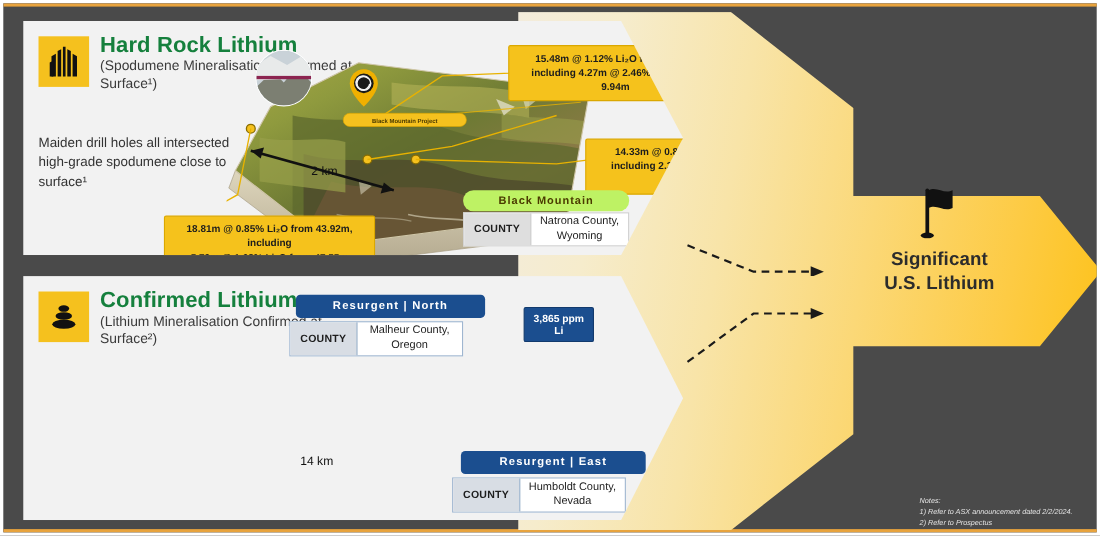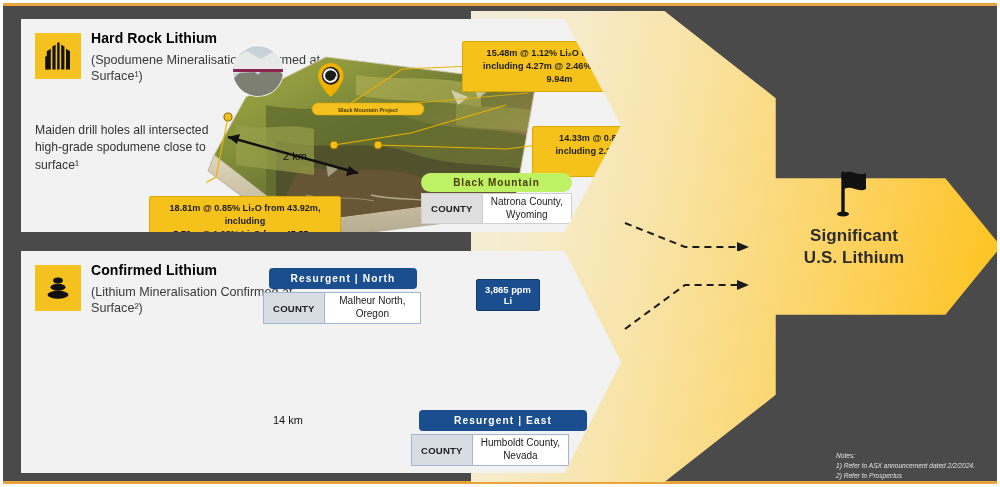--- a/index.html
+++ b/index.html
@@ -53,21 +53,21 @@
   #panel-hardrock  { left:18px; top:16px;  width:600px; height:213px; }
   #panel-claystone { left:18px; top:248px; width:600px; height:222px; }
 
   .sec-badge {
     position:absolute; left:14px; top:14px;
     width:46px; height:46px; background:#f5c11e;
     display:flex; align-items:center; justify-content:center;
   }
   .sec-title {
     position:absolute; left:70px; top:11px;
-    font-size:14px; font-weight:bold; color:#000000; letter-spacing:.1px;
+    font-size:20px; font-weight:bold; color:#15803d; letter-spacing:.1px;
   }
   .sec-sub {
     position:absolute; left:70px; top:33px; width:240px;
     font-size:12.6px; color:#3a3a3a; line-height:1.30;
   }
   .sec-body {
     position:absolute; left:14px; width:180px;
     font-size:12.2px; color:#333; line-height:1.42;
   }
   #hr-body { top:103px; }
@@ -282,24 +282,24 @@
       <svg viewBox="0 0 40 40" width="30" height="30">
         <ellipse cx="20" cy="10" rx="6.5" ry="4" fill="#111"></ellipse>
         <ellipse cx="20" cy="19" rx="10" ry="4.6" fill="#111"></ellipse>
         <ellipse cx="20" cy="29" rx="14" ry="5.4" fill="#111"></ellipse>
       </svg>
     </div>
 
     <div class="sec-title">Confirmed Lithium</div>
     <div class="sec-sub">(Lithium Mineralisation Confirmed at Surface²)</div>
 
-    <div class="pill-b" style="left:248px; top:17px; width:148px;">Resurgent  |  North</div>
+    <div class="pill-b" style="left:248px; top:17px; width:172px;">Resurgent  |  North</div>
     <div class="county-box blue" style="left:242px; top:41px; width:158px; height:32px;">
       <div class="county-key">COUNTY</div>
-      <div class="county-val">Malheur North, Oregon</div>
+      <div class="county-val">Malheur County, Oregon</div>
     </div>
     <div class="tag-b" style="left:455px; top:28px; width:64px;">3,865 ppm Li</div>
 
     <div class="pill-b" style="left:398px; top:159px; width:168px;">Resurgent  |  East</div>
     <div class="county-box blue" style="left:390px; top:183px; width:158px; height:32px;">
       <div class="county-key">COUNTY</div>
       <div class="county-val">Humboldt County, Nevada</div>
     </div>
 
     <div class="scale-label" style="left:252px; top:163px;">14 km</div>

